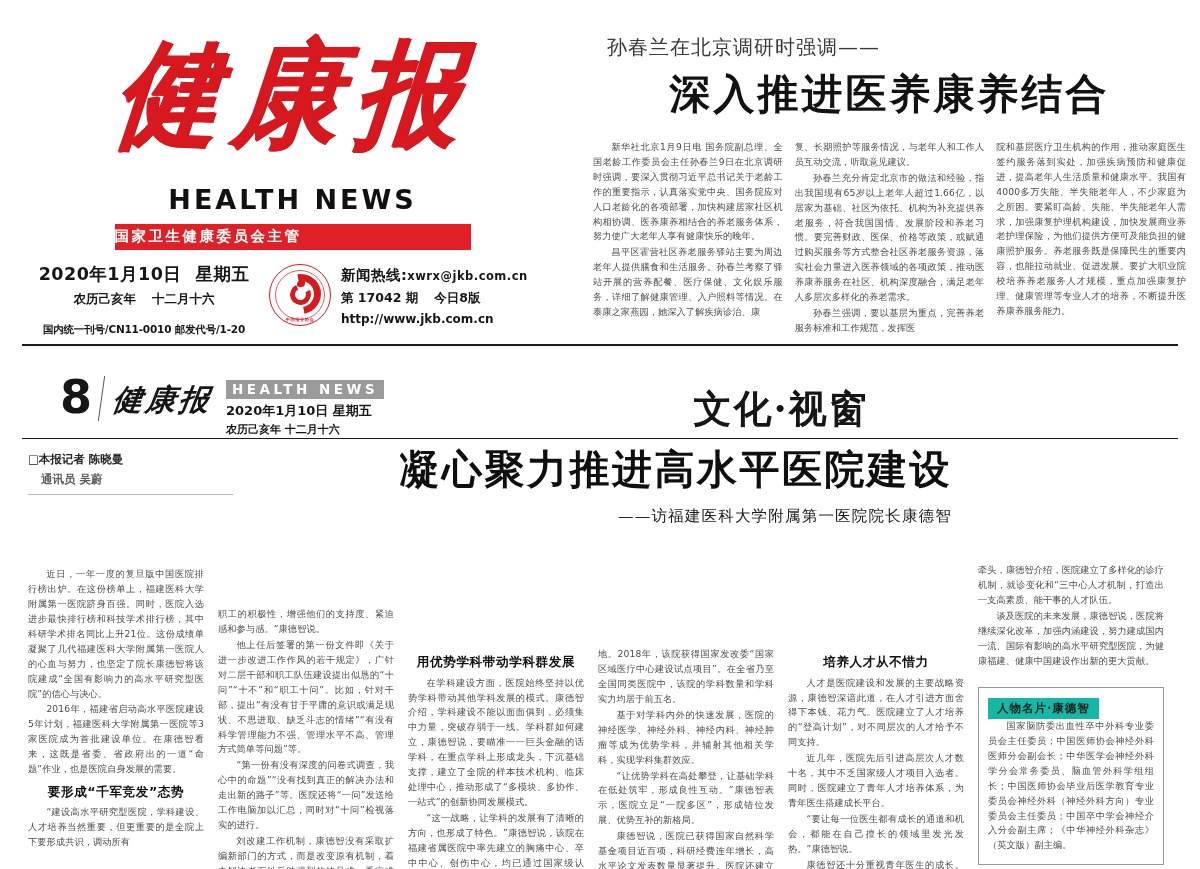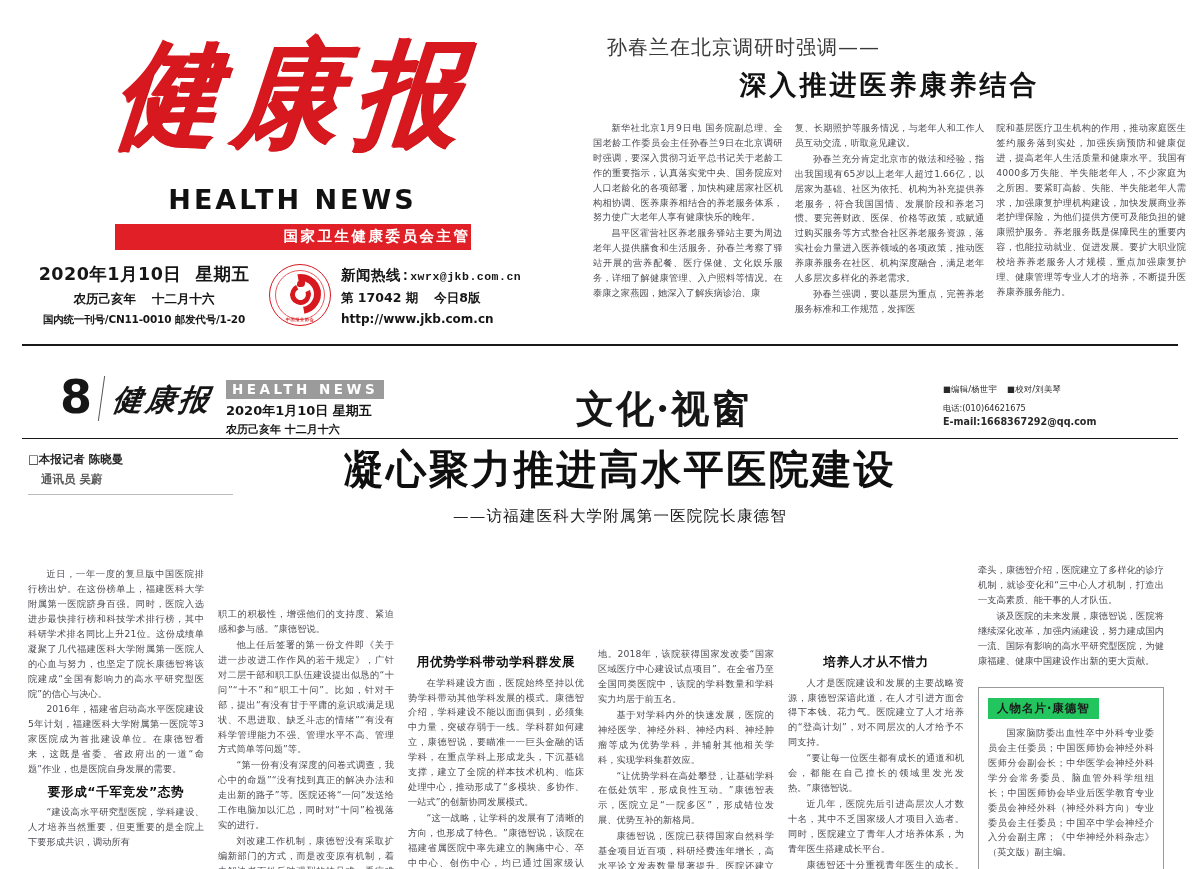--- a/index.html
+++ b/index.html
@@ -53,21 +53,21 @@
     margin-top: 34px;
     color: #111;
     font-family: "DejaVu Sans", "Liberation Sans", sans-serif;
   }
 
   .red-bar {
     margin: 9px auto 0;
     width: 356px;
     background: #e01f26;
     color: #fff;
-    text-align: right;
+    text-align: left;
     font-size: 14.5px;
     font-weight: bold;
     letter-spacing: 2.5px;
     padding: 3px 0 3.5px;
     font-family: "DejaVu Sans", "Liberation Sans", sans-serif;
   }
 
   .mast-info {
     display: flex;
     align-items: flex-start;
@@ -79,21 +79,21 @@
   .mi-left { text-align: center; width: 230px; }
   .mi-right { width: 215px; padding-top: 4px; }
 
   .mi-line1 {
     font-size: 17.5px; font-weight: bold; letter-spacing: 0.5px;
     white-space: nowrap;
   }
   .mi-line1 .wk { margin-left: 14px; }
   .mi-line2 { font-size: 12.5px; font-weight: bold; margin-top: 5px; white-space: nowrap; }
   .mi-line2 .sp { margin-left: 16px; }
-  .mi-line3 { font-size: 10.5px; font-weight: bold; margin-top: 5px; white-space: nowrap; letter-spacing: -0.2px; }
+  .mi-line3 { font-size: 10.5px; font-weight: bold; margin-top: 15px; white-space: nowrap; letter-spacing: -0.2px; }
 
   .seal {
     width: 62px; height: 62px; border-radius: 50%;
     border: 1.6px solid #d7181f;
     position: relative; flex: 0 0 auto; margin-top: 2px;
     background: #fff;
     overflow: hidden;
   }
   .seal .ring {
     position: absolute; left: 5px; top: 5px; right: 5px; bottom: 5px;
@@ -132,21 +132,21 @@
 
   .kicker {
     font-size: 20px;
     letter-spacing: 1px;
     color: #3a3a3a;
     font-family: "DejaVu Sans", "Liberation Sans", sans-serif;
     margin-left: 14px;
   }
 
   .fp-headline {
-    font-size: 27px;
+    font-size: 41px;
     font-weight: bold;
     letter-spacing: 3px;
     text-align: center;
     margin-top: 6px;
     color: #121212;
     font-family: "DejaVu Sans", "Liberation Sans", sans-serif;
   }
 
   .fp-cols {
     display: flex;
@@ -224,22 +224,22 @@
     font-weight: bold;
     line-height: 1.75;
     color: #232323;
     width: 218px;
   }
   .byline .l2 { padding-left: 13px; color: #5a5a5a; }
   .byline-rule { border-bottom: 1px solid #bbb; width: 205px; margin: 5px 0 0 12px; }
 
   .p8-headline-wrap {
     position: absolute;
-    left: 300px; top: 80px; width: 640px;
-    text-align: center;
+    left: 312px; top: 80px; width: 640px;
+    text-align: right;
   }
   .p8-headline {
     font-size: 40px; font-weight: bold; letter-spacing: 2.5px;
     font-family: "DejaVu Sans", "Liberation Sans", sans-serif;
     color: #0f0f0f;
   }
   .p8-subhead {
     font-size: 15.5px; letter-spacing: 1.2px; margin-top: 9px;
     font-family: "DejaVu Serif", "Liberation Serif", serif;
     color: #1c1c1c;
@@ -267,26 +267,25 @@
     color: #111;
   }
 
   
   .profile-box {
     border: 1px solid #9a9a9a;
     padding: 9px 9px 10px;
     background: #fff;
   }
   .profile-title {
-    background: #22c55e;
+    background: #14b8a6;
     display: inline-block;
     font-size: 11.5px; font-weight: bold;
     padding: 3px 9px 3.5px;
     letter-spacing: 1px;
-    margin-bottom: 7px;
     color: #1b1b1b;
   }
 </style>
 </head>
 <body>
 
 <div class="page">
 
   <div class="front-page">
 
@@ -308,21 +307,21 @@
 
         <div class="seal">
           <div class="ring"></div>
           <div class="swirl"></div>
           <div class="swirl2"></div>
           <div class="dot"></div>
           <div class="arc-text">中国报业协会</div>
         </div>
 
         <div class="mi-right">
-          <div class="mi-line1" style="font-size:14.5px;font-family:Liberation Mono, monospace;">
+          <div class="mi-line1" style="font-size:14.5px;">
             <span>新闻热线:</span><span style="font-size:11.5px;">xwrx@jkb.com.cn</span>
           </div>
           <div class="mi-line2">
             <span>第 17042 期</span><span class="sp">今日8版</span>
           </div>
           <div class="mi-line2" style="font-size:12px;">http://www.jkb.com.cn</div>
         </div>
       </div>
     </div>
 
@@ -353,27 +352,20 @@
 
     <div class="p8-header">
       <div class="p8-num">8</div>
       <div class="p8-logo">健康报</div>
       <div class="p8-dateblock">
         <div class="hn-badge">HEALTH  NEWS</div>
         <div class="p8-d1">2020年1月10日  星期五</div>
         <div class="p8-d2">农历己亥年  十二月十六</div>
       </div>
       <div class="p8-section">文化·视窗</div>
-      <div class="p8-credits">
-        <div class="row1">
-          <span>■编辑/杨世宇</span><span class="gap">■校对/刘美琴</span>
-        </div>
-        <div class="tel">电话:(010)64621675</div>
-        <div class="mail">E-mail:1668367292@qq.com</div>
-      </div>
     </div>
 
     <div class="p8-rule"></div>
 
     <div class="byline">
       <div>□本报记者  陈晓曼</div>
       <div class="l2">通讯员  吴蔚</div>
     </div>
     <div class="byline-rule"></div>
 
@@ -407,22 +399,22 @@
       <div class="p8-col c4 bodytext">
         <p class="noind">地。2018年，该院获得国家发改委“国家区域医疗中心建设试点项目”。在全省乃至全国同类医院中，该院的学科数量和学科实力均居于前五名。</p>
         <p>基于对学科内外的快速发展，医院的神经医学、神经外科、神经内科、神经肿瘤等成为优势学科，并辅射其他相关学科，实现学科集群效应。</p>
         <p>“让优势学科在高处攀登，让基础学科在低处筑牢，形成良性互动。”康德智表示，医院立足“一院多区”，形成错位发展、优势互补的新格局。</p>
         <p>康德智说，医院已获得国家自然科学基金项目近百项，科研经费连年增长，高水平论文发表数量显著提升。医院还建立了完善的临床研究平台，为科研成果转化提供支撑。</p>
       </div>
 
       <div class="p8-col c5 bodytext">
         <div class="subhead">培养人才从不惜力</div>
         <p>人才是医院建设和发展的主要战略资源，康德智深谙此道，在人才引进方面舍得下本钱、花力气。医院建立了人才培养的“登高计划”，对不同层次的人才给予不同支持。</p>
+        <p>近几年，医院先后引进高层次人才数十名，其中不乏国家级人才项目入选者。同时，医院建立了青年人才培养体系，为青年医生搭建成长平台。</p>
         <p>“要让每一位医生都有成长的通道和机会，都能在自己擅长的领域里发光发热。”康德智说。</p>
-        <p>近几年，医院先后引进高层次人才数十名，其中不乏国家级人才项目入选者。同时，医院建立了青年人才培养体系，为青年医生搭建成长平台。</p>
         <p>康德智还十分重视青年医生的成长。他说，要让年轻人“挑大梁而不压垮”，医院在临床、科研、教学等各领域都设立了专项基金和奖项，还在院内设立了青年人才委员会，下设多个专门委员会，让青年医生有机会在更高的平台去发挥自己的才能。</p>
       </div>
 
       <div class="p8-col side">
         <div class="bodytext" style="margin-bottom:18px;">
           <p class="noind">牵头，康德智介绍，医院建立了多样化的诊疗机制，就诊变化和“三中心人才机制，打造出一支高素质、能干事的人才队伍。</p>
           <p>谈及医院的未来发展，康德智说，医院将继续深化改革，加强内涵建设，努力建成国内一流、国际有影响的高水平研究型医院，为健康福建、健康中国建设作出新的更大贡献。</p>
         </div>
 
         <div class="profile-box">

